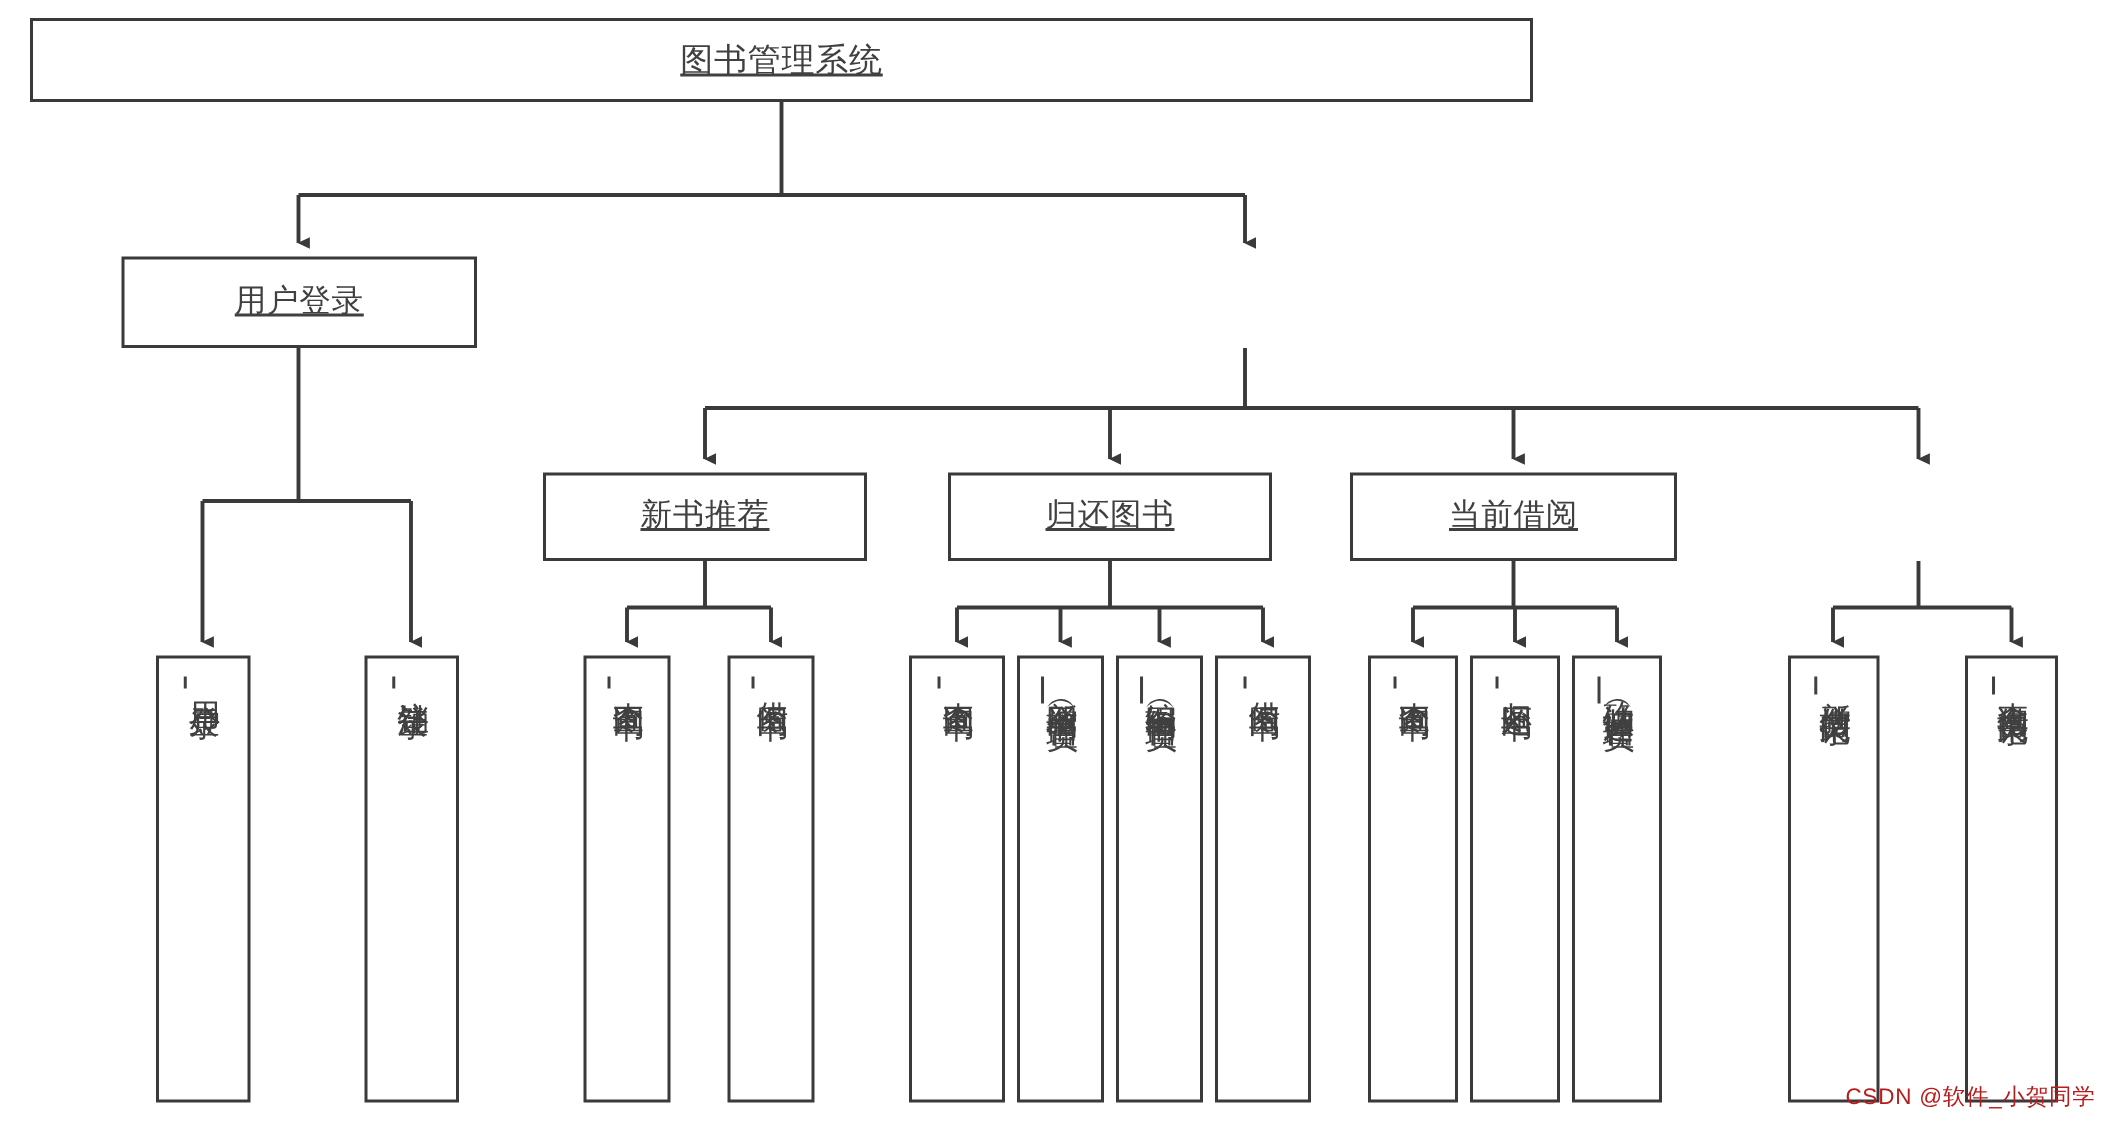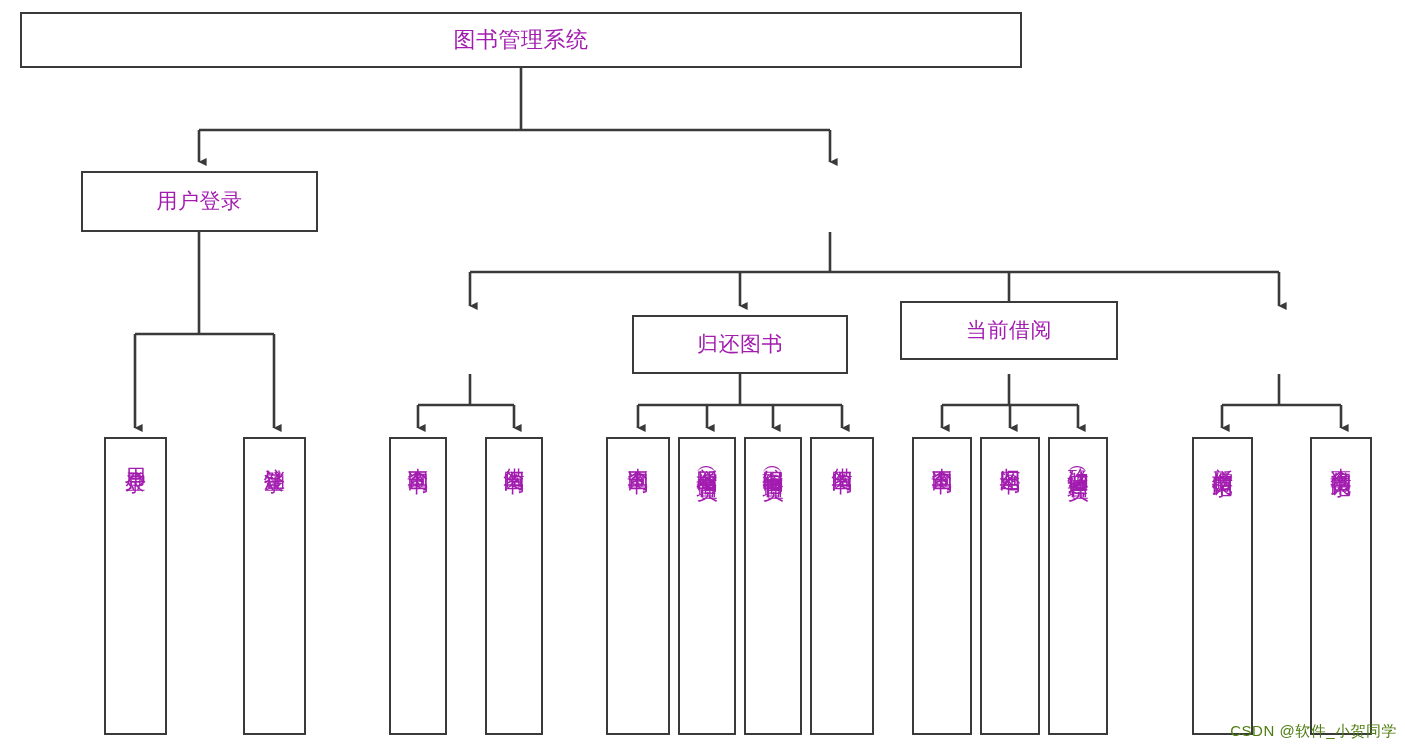--- a/index.html
+++ b/index.html
@@ -27,22 +27,23 @@
     pointer-events: none;
   }
   .node {
     position: absolute;
     box-sizing: border-box;
     background: #ffffff;
     border: 2.5px solid #3a3a3a;
     display: flex;
     align-items: center;
     justify-content: center;
-    color: #a21caf;
+    color: #404040;
     z-index: 2;
+    text-decoration: underline;
   }
   .node-label {
     display: block;
     text-align: center;
     line-height: 1.18;
     letter-spacing: 0.5px;
   }
   
   .node.horizontal .node-label {
     writing-mode: horizontal-tb;
@@ -61,21 +62,21 @@
     font-size: 21px;
     line-height: 1.05;
     letter-spacing: 2px;
     white-space: nowrap;
   }
   #watermark {
     position: absolute;
     right: 8px;
     bottom: 6px;
     font-size: 15px;
-    color: #4d7c0f;
+    color: #b91c1c;
     letter-spacing: 0.5px;
     z-index: 5;
     white-space: nowrap;
   }
 </style>
 </head>
 <body>
 
 <div id="diagram-root">
 
@@ -132,26 +133,29 @@
 
   <div class="node horizontal root" style="left:20px; top:12px; width:1002px; height:56px;">
     <span class="node-label">图书管理系统</span>
   </div>
 
   <div class="node horizontal" style="left:81px; top:171px; width:237px; height:61px;">
     <span class="node-label">用户登录</span>
   </div>
 
 
+  <div class="node horizontal" style="left:362px; top:315px; width:216px; height:59px;">
+    <span class="node-label">新书推荐</span>
+  </div>
 
   <div class="node horizontal" style="left:632px; top:315px; width:216px; height:59px;">
     <span class="node-label">归还图书</span>
   </div>
 
-  <div class="node horizontal" style="left:900px; top:301px; width:218px; height:59px;">
+  <div class="node horizontal" style="left:900px; top:315px; width:218px; height:59px;">
     <span class="node-label">当前借阅</span>
   </div>
 
 
   <div class="node vertical" style="left:104px; top:437px; width:63px; height:298px;">
     <span class="node-label">用户登录</span>
   </div>
 
   <div class="node vertical" style="left:243px; top:437px; width:63px; height:298px;">
     <span class="node-label">注销登录</span>

